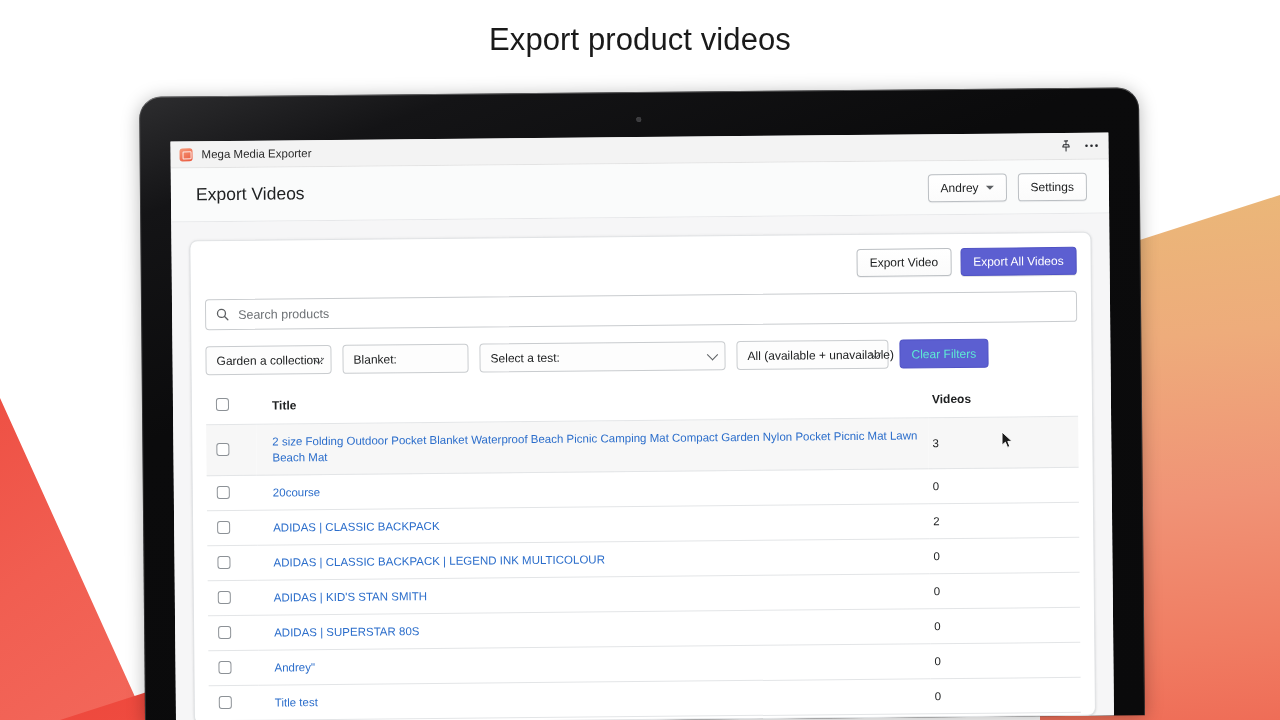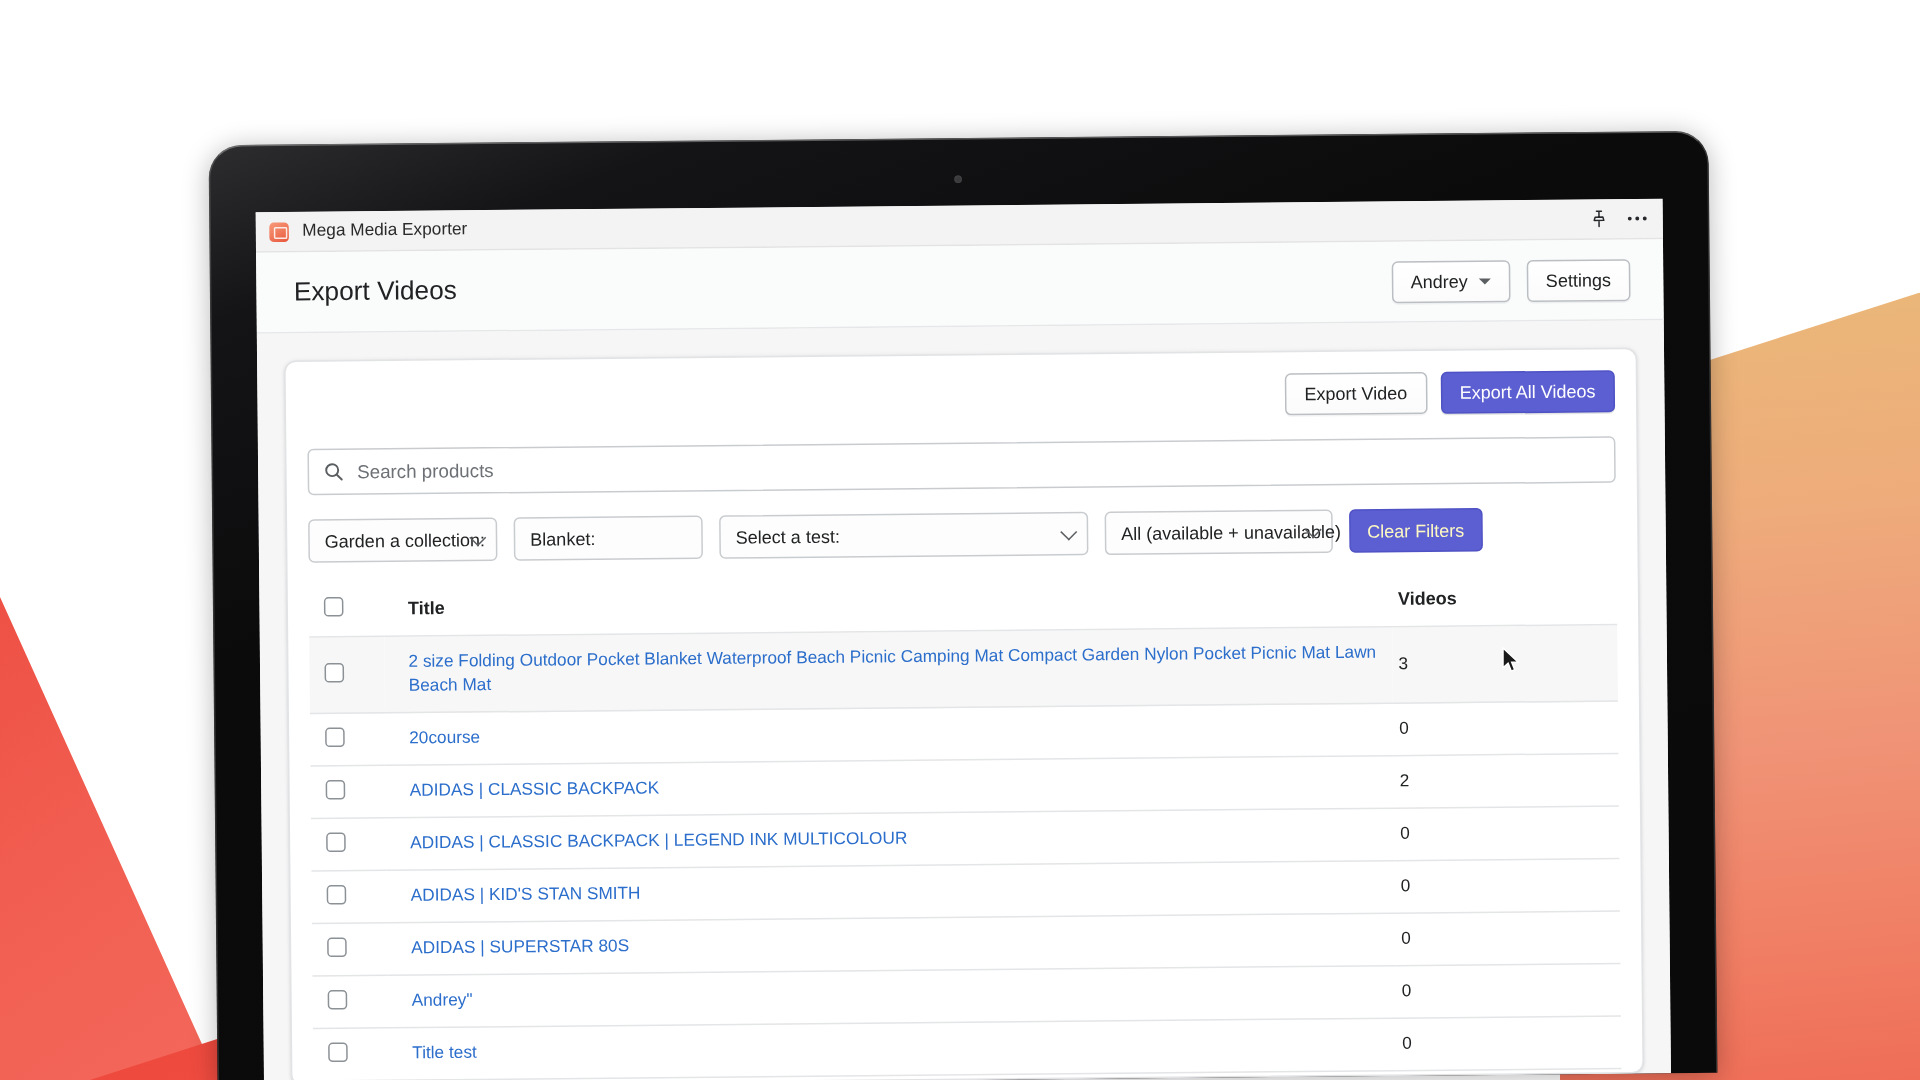--- a/index.html
+++ b/index.html
@@ -212,21 +212,21 @@
     border-bottom: 1.4px solid #5c5f62;
     transform: translateY(-70%) rotate(45deg);
   }
   #filter-collection { width: 126px; }
   #filter-vendor { width: 126px; padding-right: 10px; }
   #filter-type { width: 246px; }
   #filter-availability { width: 152px; }
   #clear-filters {
     height: 29px; font-size: 12px;
     padding: 0 11px; border-radius: 4px;
-    background: #5c5fd1; border: 1px solid #4f52c4; color: #fef9c3;
+    background: #5c5fd1; border: 1px solid #4f52c4; color: #5eead4;
     display: inline-flex; align-items: center; cursor: pointer;
     white-space: nowrap;
   }
 
   
   #table { width: 100%; border-collapse: collapse; table-layout: fixed; }
   #table th, #table td {
     text-align: left;
     vertical-align: middle;
     border-bottom: 1px solid #e3e5e7;
@@ -263,20 +263,21 @@
 </head>
 <body>
 
 <div id="stage">
 
   <div class="deco" id="deco-red-a"></div>
   <div class="deco" id="deco-red-main"></div>
   <div class="deco" id="deco-red-dark"></div>
   <div class="deco" id="deco-orange"></div>
 
+  <div id="page-heading">Export product videos</div>
 
   <div id="laptop">
     <div id="laptop-bezel-gloss"></div>
     <div id="camera-dot"></div>
 
     <div id="screen">
 
       <div id="app-titlebar">
         <div id="app-icon"></div>
         <div id="app-title">Mega Media Exporter</div>

